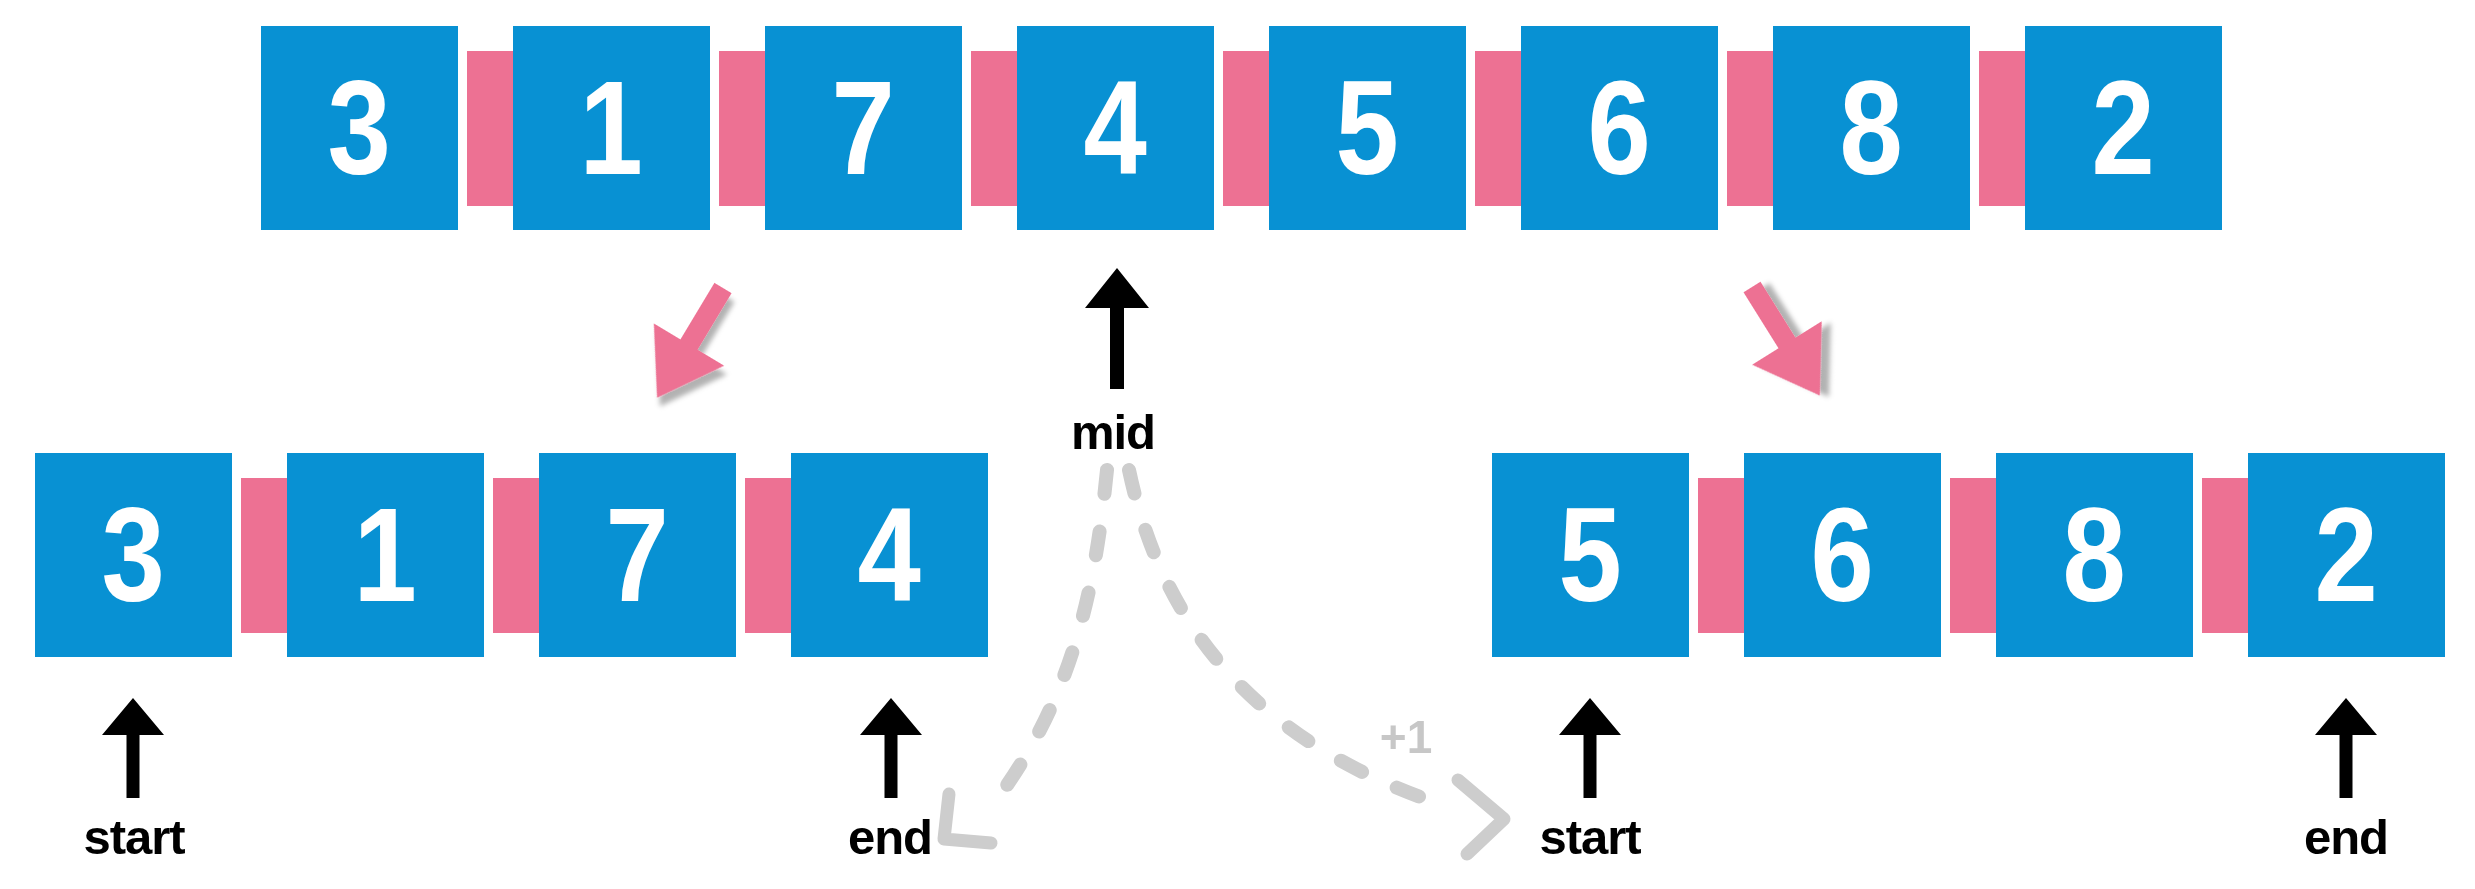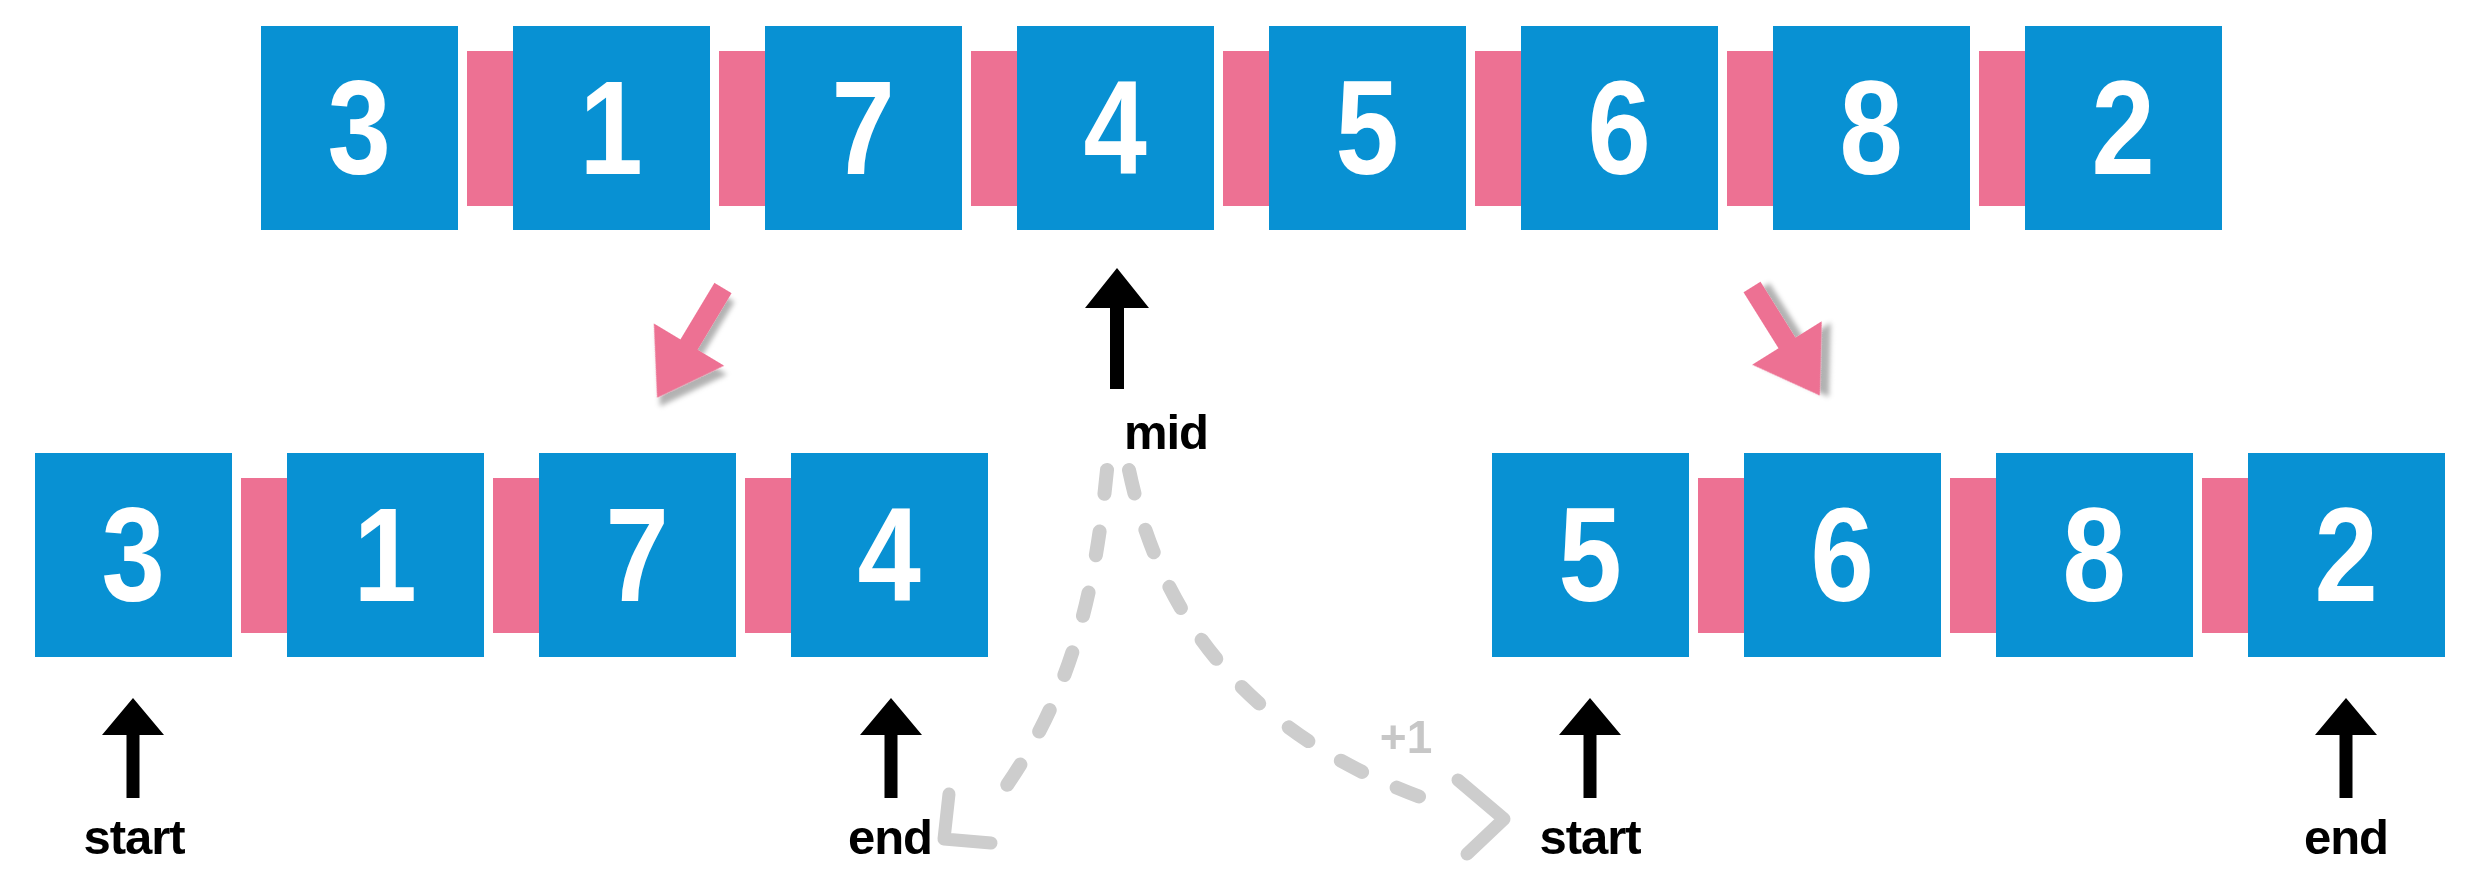--- a/index.html
+++ b/index.html
@@ -133,21 +133,21 @@
       </div>
     <div class="cell" style="left:2248px;top:453px">
         <span class="digit">2</span>
       </div>
 
     <div class="connector" style="left:1698px;top:478px"></div>
     <div class="connector" style="left:1950px;top:478px"></div>
     <div class="connector" style="left:2202px;top:478px"></div>
   </div>
 
-  <div class="ptr-label" style="left:1166px;top:408px">mid</div>
+  <div class="ptr-label" style="left:1113px;top:408px">mid</div>
   <div class="ptr-label" style="left:134px;top:813px">start</div>
   <div class="ptr-label" style="left:890px;top:813px">end</div>
   <div class="ptr-label" style="left:1590px;top:813px">start</div>
   <div class="ptr-label" style="left:2346px;top:813px">end</div>
 
   <svg id="overlay" viewBox="0 0 2475 889">
     <defs>
       <filter id="pinkShadow" x="-40%" y="-40%" width="200%" height="200%">
         <feDropShadow dx="7" dy="6" stdDeviation="2.5" flood-color="#000000" flood-opacity="0.3"></feDropShadow>
       </filter>

